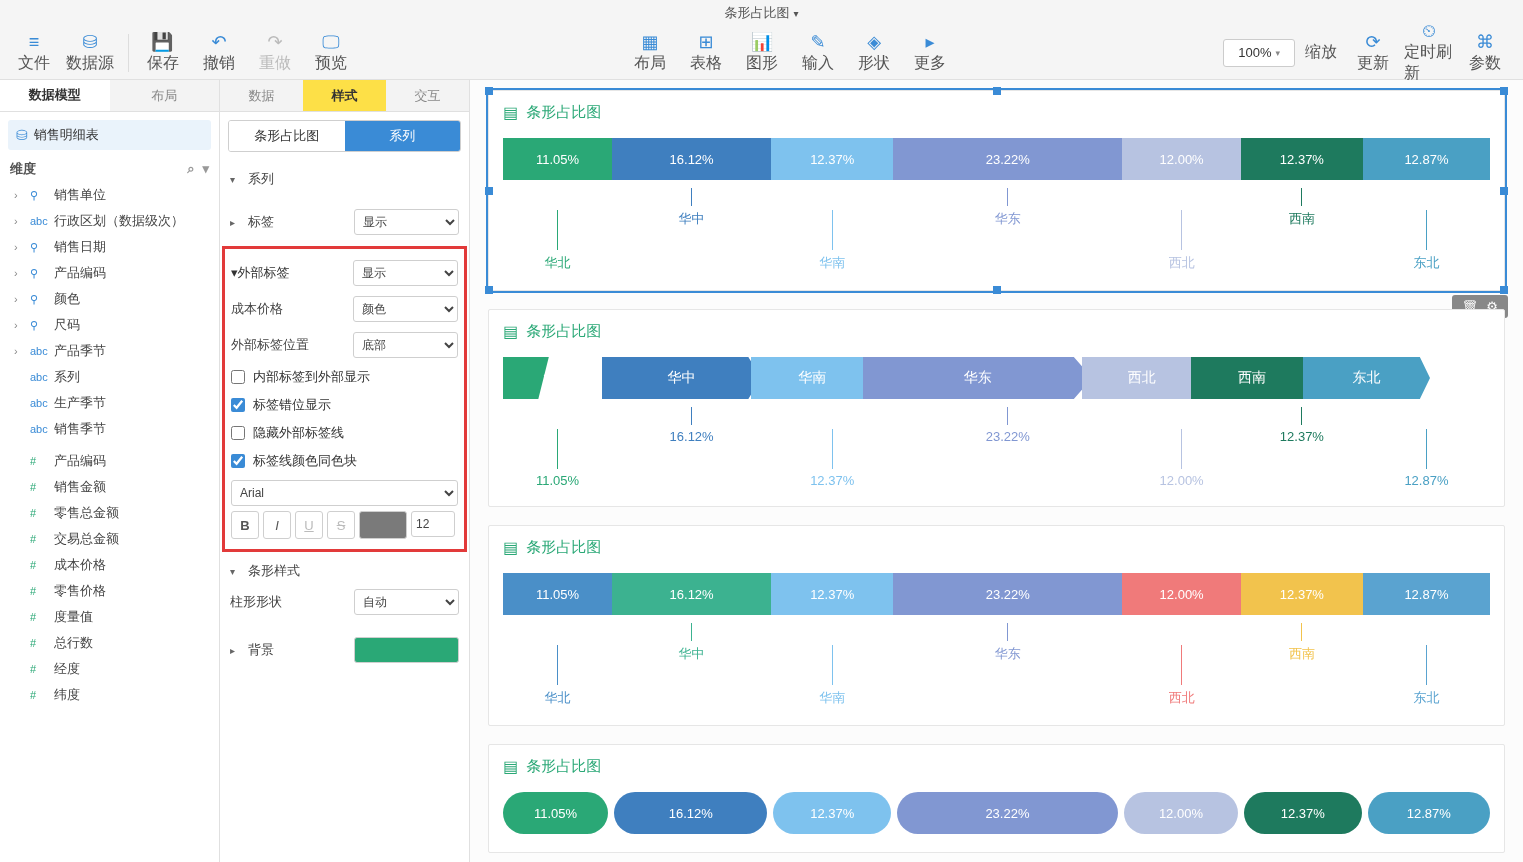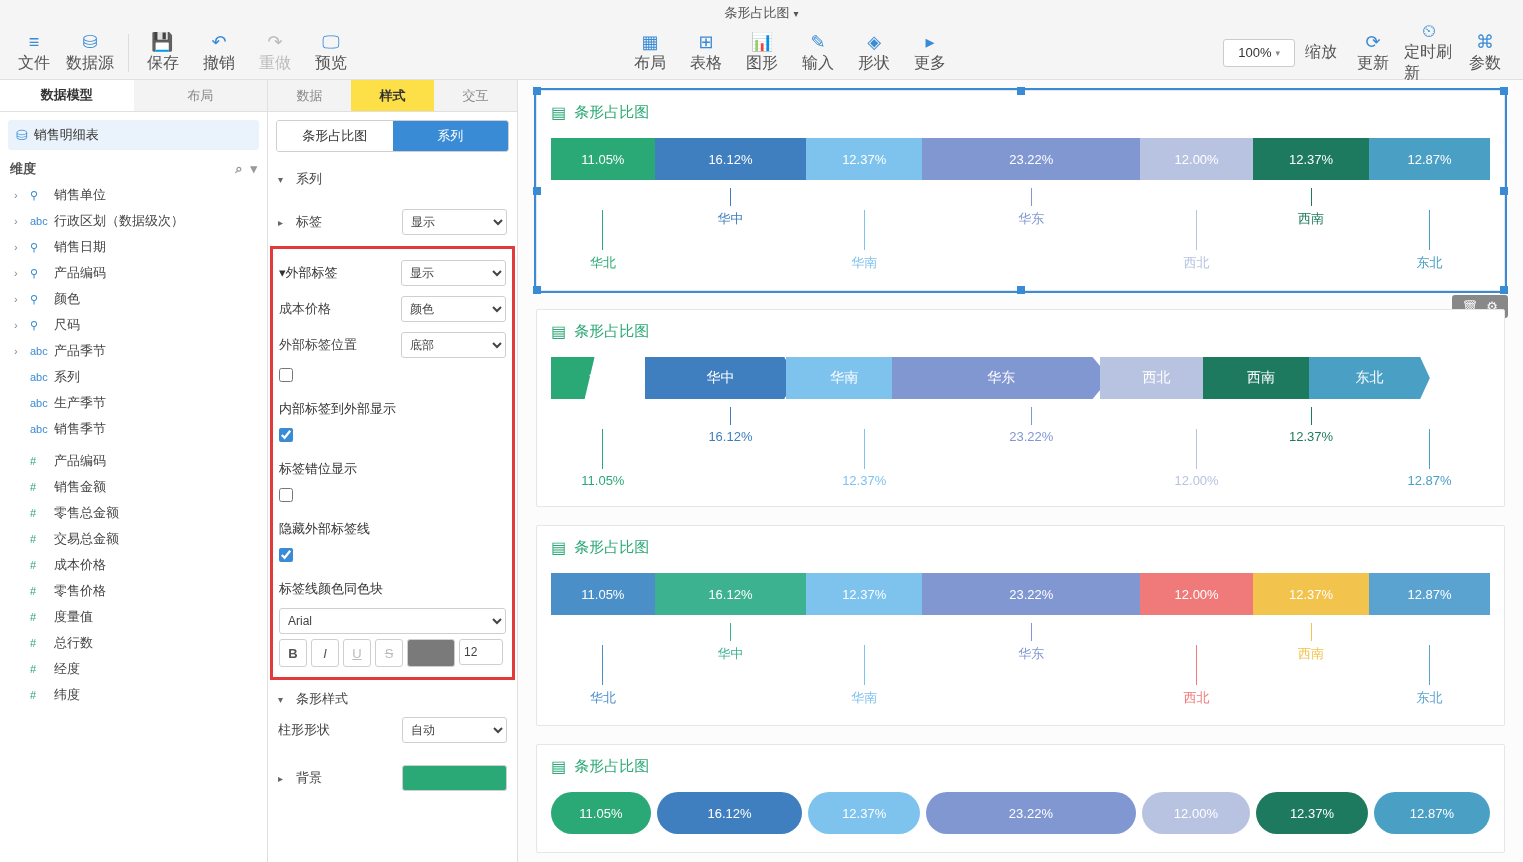--- a/index.html
+++ b/index.html
@@ -17,21 +17,21 @@
 .tb-btn .lb { font-size:16px; color:#555; }
 .tb-btn.dis .ic, .tb-btn.dis .lb { color:#bbb; }
 .tb-sep { width:1px; height:38px; background:#ddd; margin:0 8px; }
 .tb-spacer { flex:1; }
 .zoom-sel { height:28px; border:1px solid #ccc; border-radius:3px; background:#fff; padding:0 14px; display:flex; align-items:center; gap:4px; margin-right:4px; }
 .zoom-sel .caret { font-size:9px; color:#888; }
 
 
 .main { display:flex; height:782px; }
 .col { background:#fff; border-right:1px solid #e0e0e0; display:flex; flex-direction:column; overflow:hidden; }
-.col-data { width:268px; }
+.col-data { width:220px; }
 .col-prop { width:250px; }
 .col-canvas { flex:1; background:#fcfcfc; overflow-y:auto; padding:10px 18px 40px 18px; position:relative; }
 
 
 .lt-tabs { display:flex; height:32px; border-bottom:1px solid #e0e0e0; }
 .lt-tab { flex:1; display:flex; align-items:center; justify-content:center; cursor:pointer; color:#888; }
 .lt-tab.active { color:#333; font-weight:bold; border-bottom:2px solid #fff; background:#fff; }
 .lt-tab:not(.active) { background:#f3f3f3; }
 
 .ds-box { margin:8px 8px 4px 8px; background:#eaf3fb; border-radius:3px; padding:6px 8px; display:flex; align-items:center; gap:6px; color:#333; }
@@ -56,21 +56,21 @@
 .subtab { flex:1; text-align:center; padding:6px 0; cursor:pointer; background:#fff; }
 .subtab.active { background:#3a8bd6; color:#fff; }
 
 .prop-body { flex:1; overflow-y:auto; padding:0 8px 20px 8px; }
 .prop-sec { padding:6px 2px; }
 .prop-sec .hd { display:flex; align-items:center; gap:6px; padding:4px 0; color:#444; cursor:pointer; }
 .prop-sec .hd .caret { font-size:10px; color:#666; width:12px; }
 .prop-row { display:flex; align-items:center; padding:5px 0; gap:8px; }
 .prop-row .lbl { flex:1; color:#444; font-size:13px; }
 select.sm, input.sm { height:26px; border:1px solid #cfcfcf; border-radius:3px; padding:0 4px; background:#fff; font-size:12px; color:#444; width:105px; }
-.cb { display:flex; gap:18px; padding:5px 0;flex-direction:column; }
+.cb { display:flex; align-items:center; gap:8px; padding:5px 0; }
 .cb input { width:14px; height:14px; accent-color:#3a8bd6; }
 
 .hl-box { border:3px solid #e23a3a; padding:6px 6px 10px 6px; margin:0 -6px; }
 
 .font-row { display:flex; gap:4px; flex-wrap:wrap; }
 .font-btn { width:28px; height:28px; border:1px solid #cfcfcf; border-radius:3px; display:flex; align-items:center; justify-content:center; background:#fff; cursor:pointer; font-size:13px; color:#555; }
 .font-btn.dis { color:#bbb; }
 .color-sw { width:48px; height:28px; border:1px solid #cfcfcf; border-radius:3px; background:#7a7a7a; }
 .bg-sw { width:105px; height:26px; border:1px solid #cfcfcf; border-radius:3px; background:#2aa876; }
 

